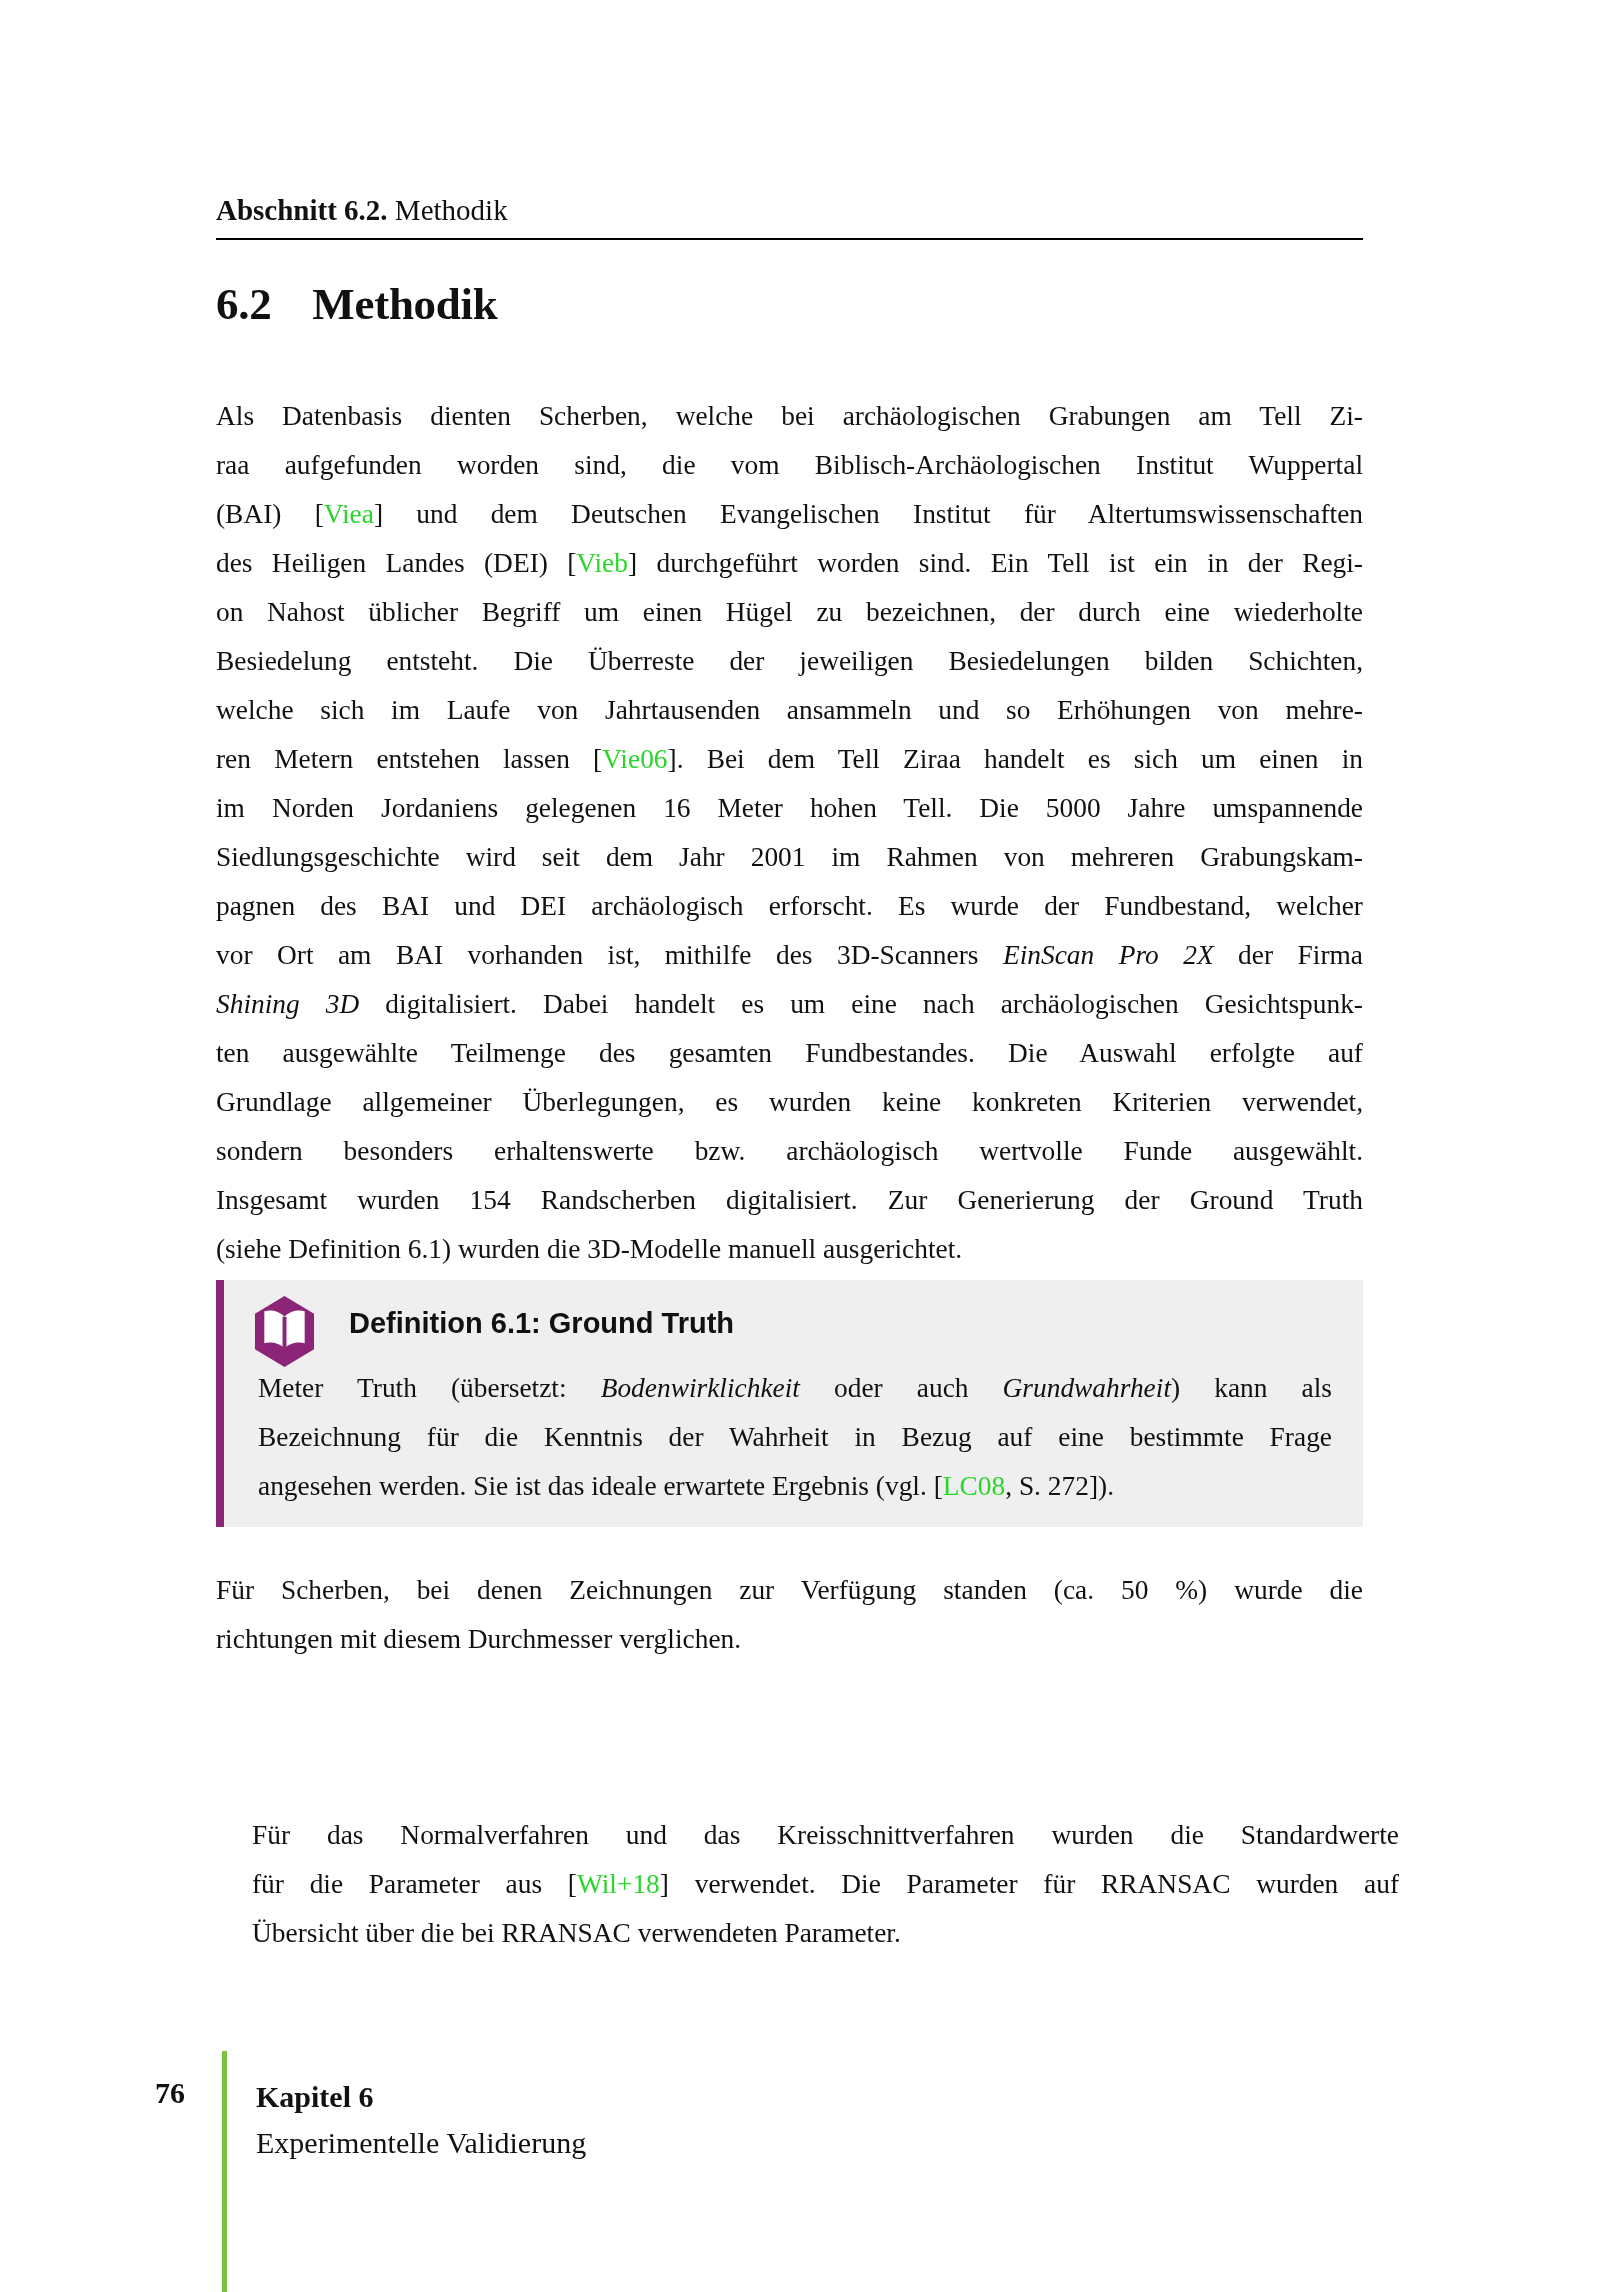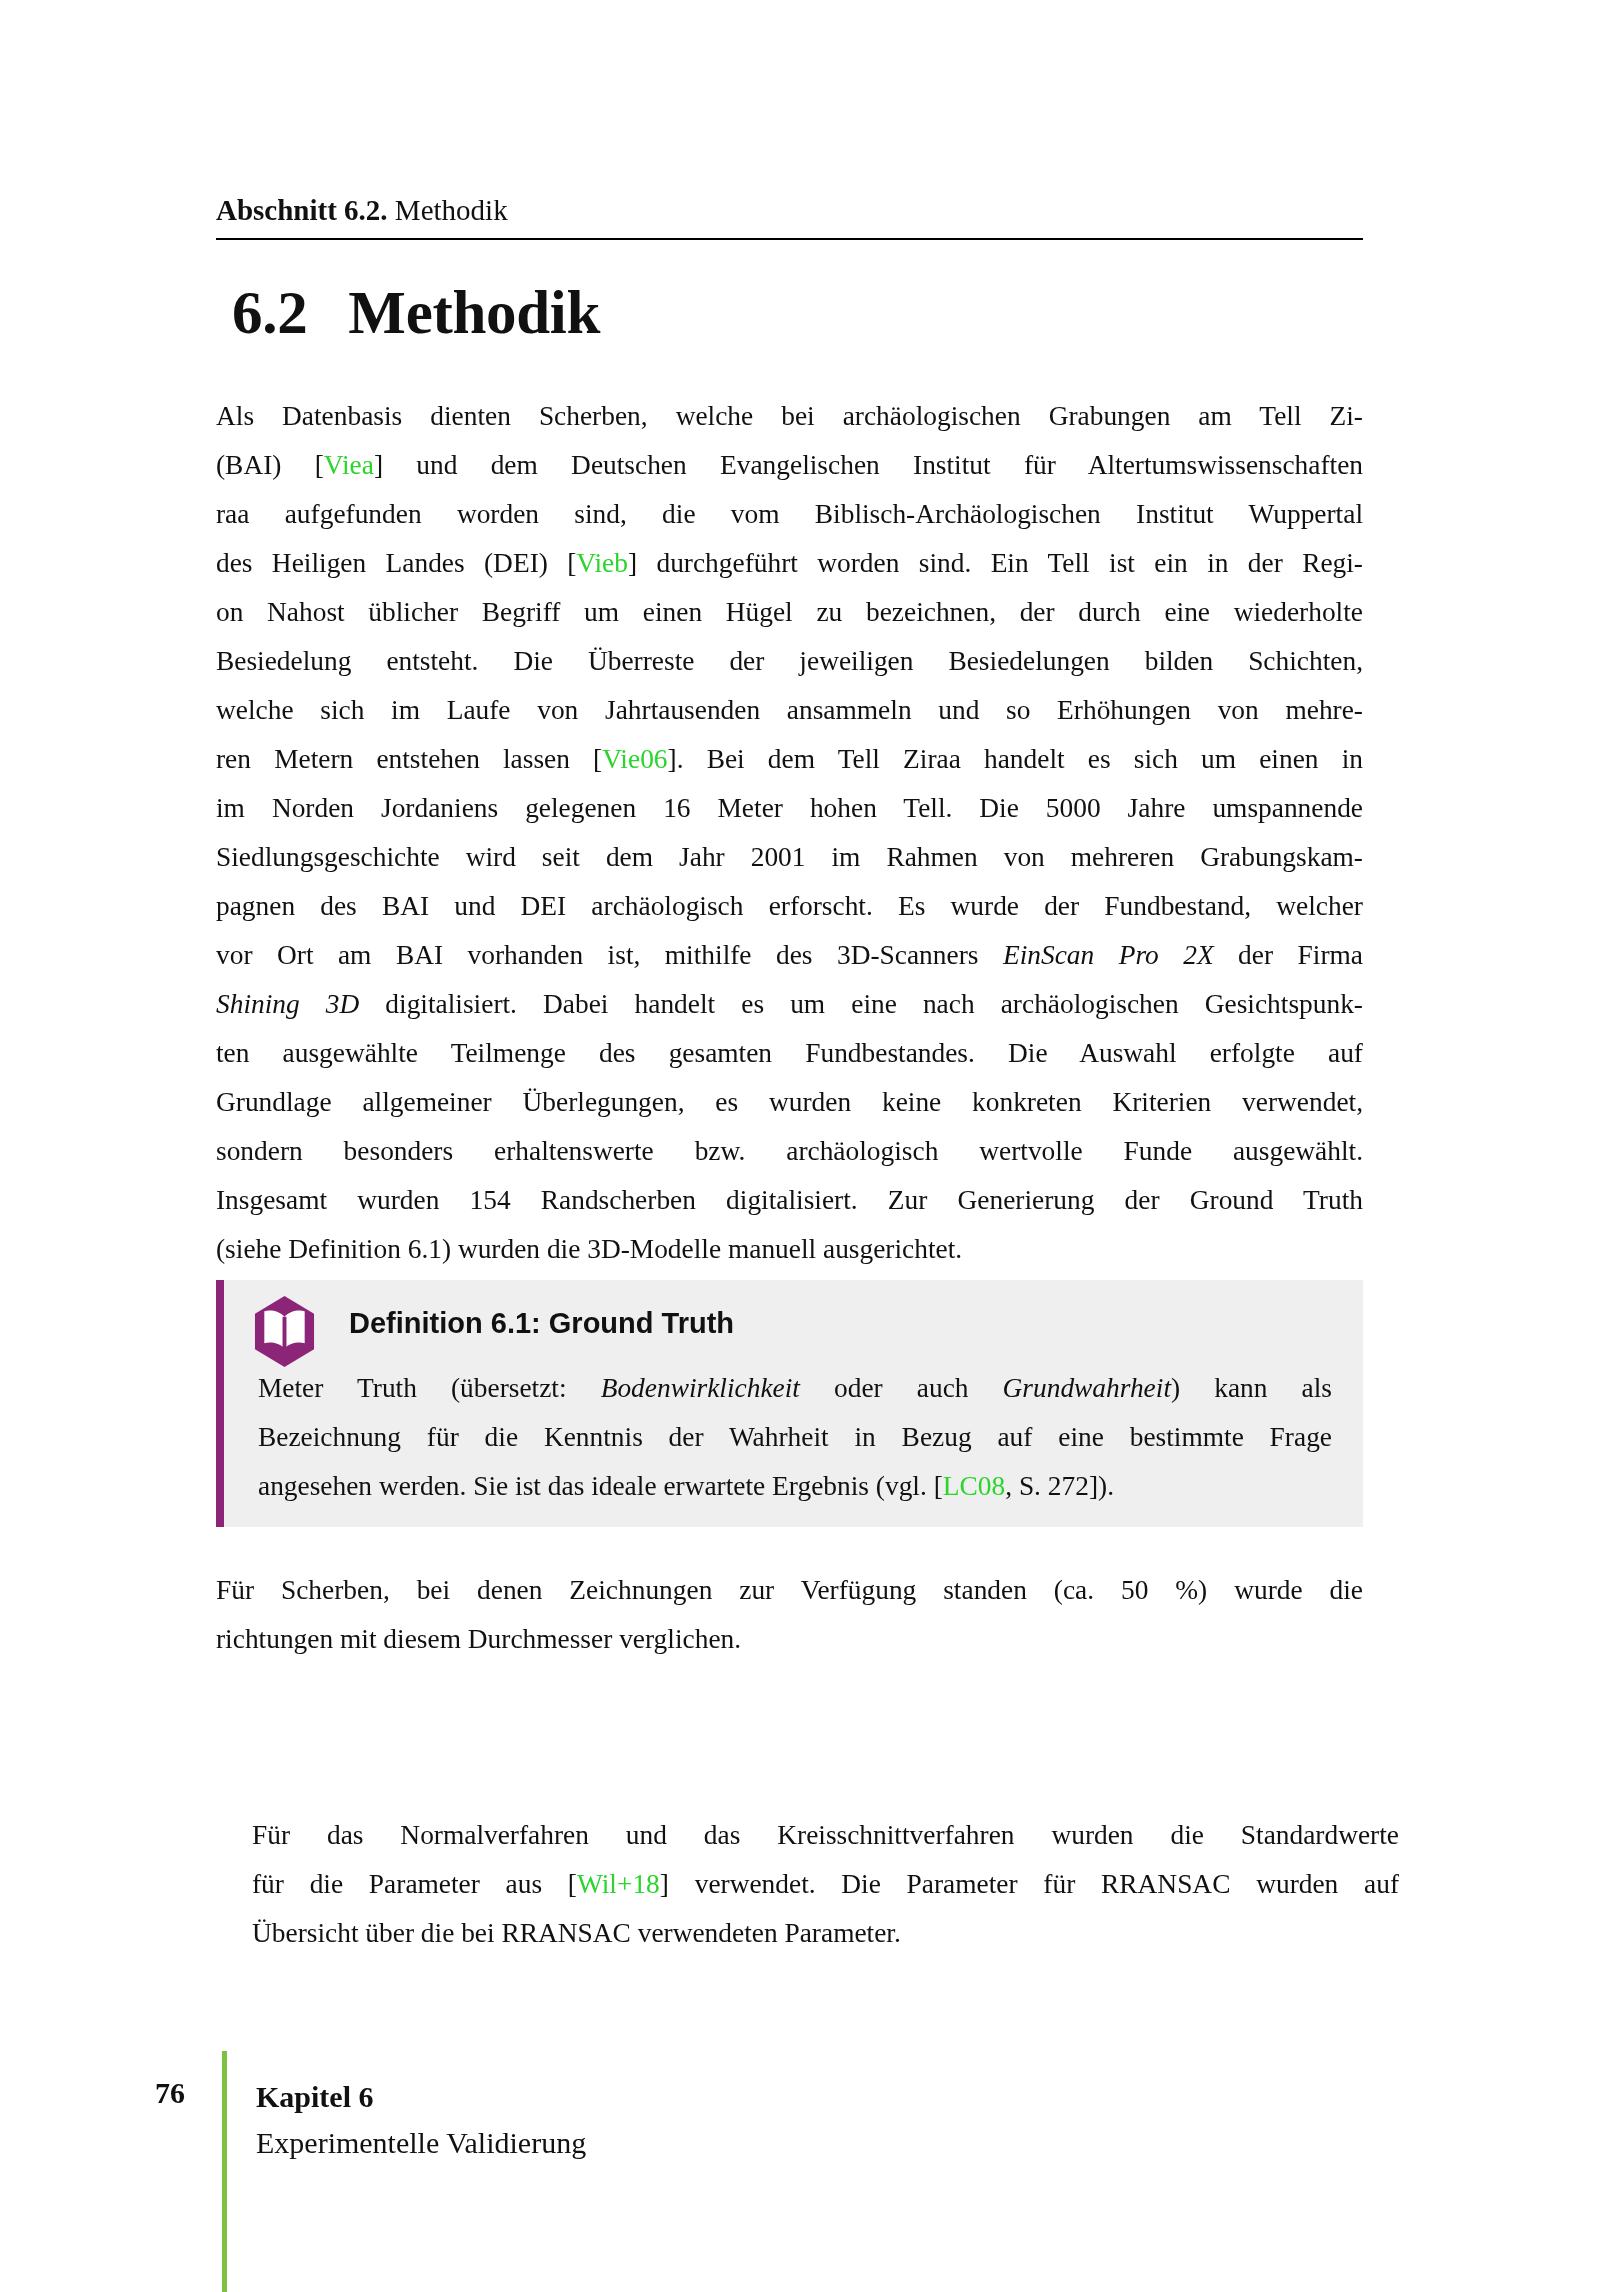--- a/index.html
+++ b/index.html
@@ -18,23 +18,22 @@
     font-size:29px; line-height:33px; white-space:nowrap;
   }
   .running-header .lbl{font-weight:bold;}
   .header-rule{
     position:absolute; left:216px; top:238px; width:1147px; height:2px;
     background:#000000;
   }
   
   .section-heading{
     position:absolute; left:216px; top:278px;
-    font-size:61px; font-weight:bold; letter-spacing:-0.3px;
+    font-size:45px; font-weight:bold; letter-spacing:-0.3px;
     white-space:nowrap;
-    margin-left:16px;
   }
   .section-heading .num{margin-right:41px;}
   
   .para{position:absolute; width:1147px;}
   .jline{
     height:49px; line-height:49px; overflow:hidden;
     font-size:27.4px; text-align:justify;
   }
   .jline:not(.last)::after{content:""; display:inline-block; width:100%;}
   .jline.last{text-align:left;}
@@ -79,22 +78,22 @@
     <span class="lbl">Abschnitt 6.2.</span><span> Methodik</span>
   </div>
   <div class="header-rule"></div>
 
   <div class="section-heading">
     <span class="num">6.2</span><span>Methodik</span>
   </div>
 
   <div class="para p1">
       <div class="jline"><span>Als Datenbasis dienten Scherben, welche bei archäologischen Grabungen am Tell Zi-</span></div>
+      <div class="jline"><span>raa aufgefunden worden sind, die vom Biblisch-Archäologischen Institut Wuppertal</span></div>
       <div class="jline"><span>(BAI) [</span><span class="cite">Viea</span><span>] und dem Deutschen Evangelischen Institut für Altertumswissenschaften</span></div>
-      <div class="jline"><span>raa aufgefunden worden sind, die vom Biblisch-Archäologischen Institut Wuppertal</span></div>
       <div class="jline"><span>des Heiligen Landes (DEI) [</span><span class="cite">Vieb</span><span>] durchgeführt worden sind. Ein Tell ist ein in der Regi-</span></div>
       <div class="jline"><span>on Nahost üblicher Begriff um einen Hügel zu bezeichnen, der durch eine wiederholte</span></div>
       <div class="jline"><span>Besiedelung entsteht. Die Überreste der jeweiligen Besiedelungen bilden Schichten,</span></div>
       <div class="jline"><span>welche sich im Laufe von Jahrtausenden ansammeln und so Erhöhungen von mehre-</span></div>
       <div class="jline"><span>ren Metern entstehen lassen [</span><span class="cite">Vie06</span><span>]. Bei dem Tell Ziraa handelt es sich um einen in</span></div>
       <div class="jline"><span>im Norden Jordaniens gelegenen 16 Meter hohen Tell. Die 5000 Jahre umspannende</span></div>
       <div class="jline"><span>Siedlungsgeschichte wird seit dem Jahr 2001 im Rahmen von mehreren Grabungskam-</span></div>
       <div class="jline"><span>pagnen des BAI und DEI archäologisch erforscht. Es wurde der Fundbestand, welcher</span></div>
       <div class="jline"><span>vor Ort am BAI vorhanden ist, mithilfe des 3D-Scanners </span><span class="it">EinScan Pro 2X</span><span> der Firma</span></div>
       <div class="jline"><span class="it">Shining 3D</span><span> digitalisiert. Dabei handelt es um eine nach archäologischen Gesichtspunk-</span></div>

